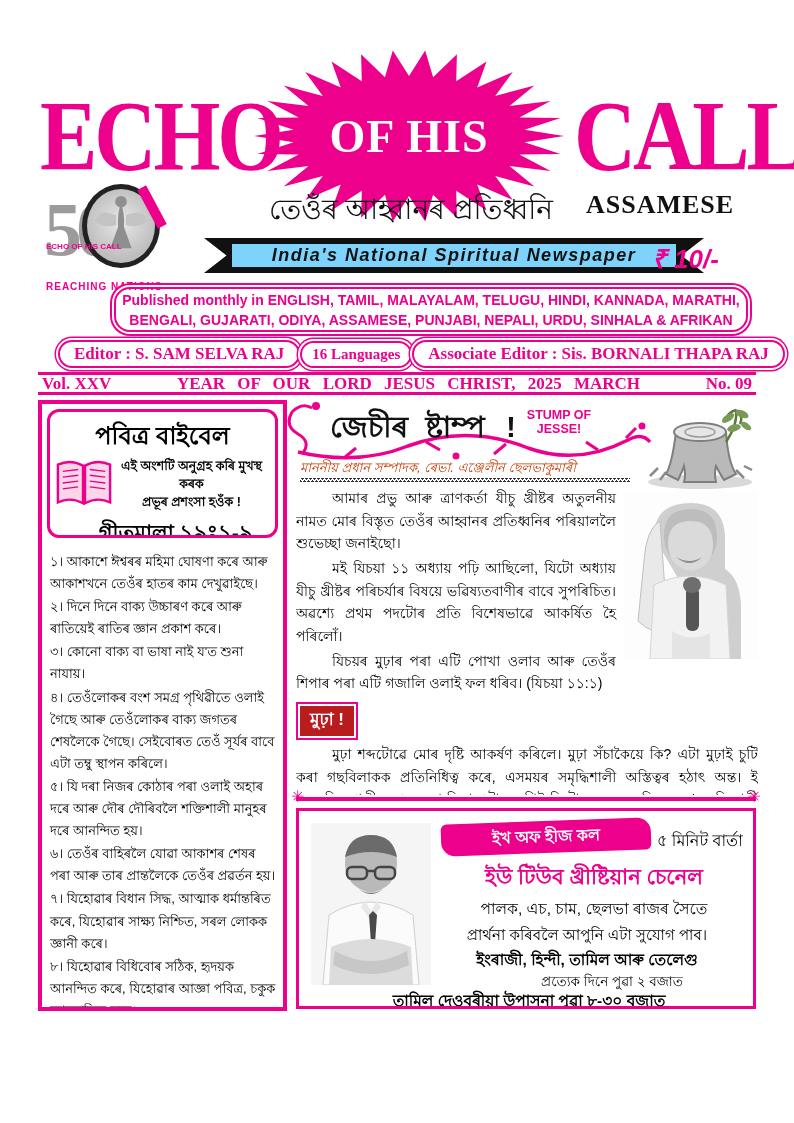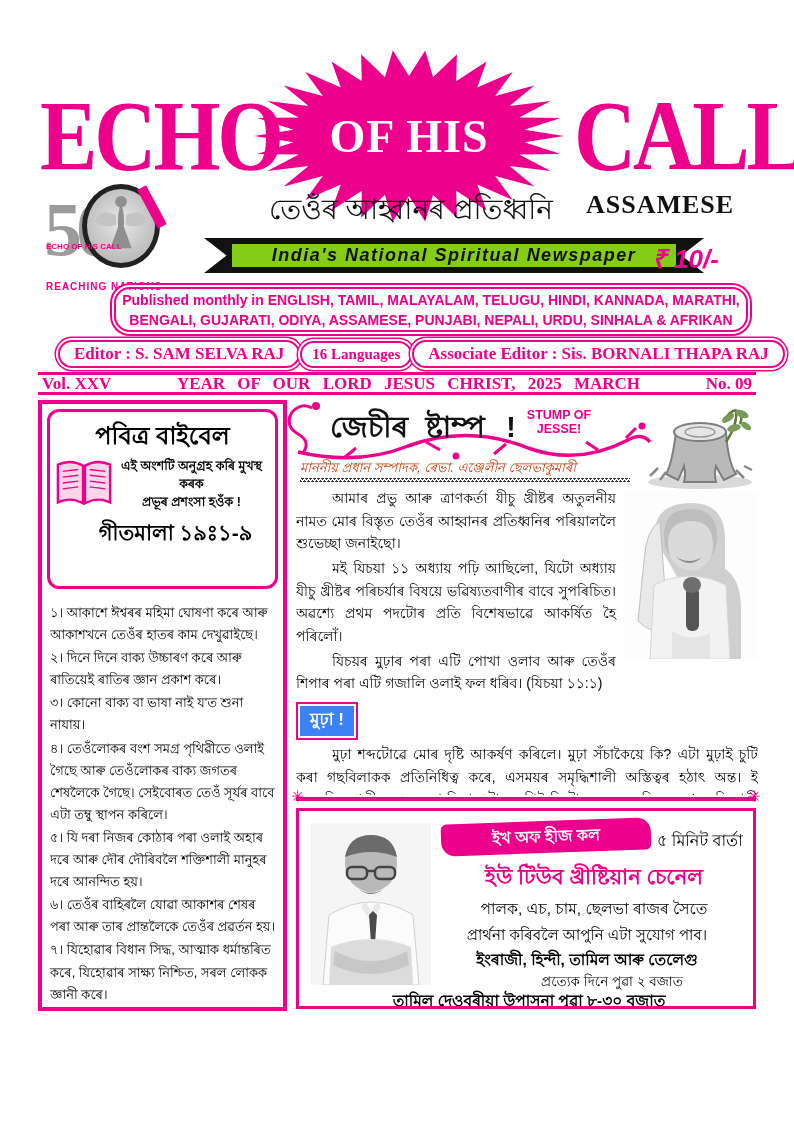--- a/index.html
+++ b/index.html
@@ -27,21 +27,21 @@
                    font-size:76px; line-height:86px; color:#9b9b9b; letter-spacing:-6px; }
   .logo50 .ring { position:absolute; left:38px; top:0px; width:78px; height:84px; border:5px solid #222; border-radius:50%;
                   background:radial-gradient(circle at 50% 45%, #e8e8e8 0%, #bdbdbd 70%); overflow:hidden; }
   .logo50 .band { position:absolute; left:86px; top:18px; width:44px; height:10px; background:#EC008C; transform:rotate(62deg); }
   .logo50 .logotext { position:absolute; left:2px; top:58px; font-size:8px; font-weight:bold; color:#EC008C; line-height:9px; letter-spacing:0; }
   .reaching { position:absolute; left:46px; top:281px; font-size:10px; font-weight:bold; color:#EC008C; letter-spacing:1px; }
 
   
   .ribbon-black { position:absolute; left:204px; top:238px; width:500px; height:35px; background:#111;
                   clip-path:polygon(0 0,100% 0,95.5% 50%,100% 100%,0 100%,4.5% 50%); }
-  .ribbon-inner { position:absolute; left:230px; top:242px; width:448px; height:27px; background:#84cc16; border:2px solid #111;
+  .ribbon-inner { position:absolute; left:230px; top:242px; width:448px; height:27px; background:#7dd3fc; border:2px solid #111;
                   display:flex; align-items:center; justify-content:center; font-style:italic; font-weight:bold;
                   font-size:18px; letter-spacing:1.5px; color:#111; white-space:nowrap; }
   .price { position:absolute; left:652px; top:240px; font-weight:bold; font-style:italic; font-size:26px; color:#EC008C; }
 
   
   .published { position:absolute; left:114px; top:287px; width:634px; height:45px; border:2px solid #EC008C;
                border-radius:16px; box-shadow:0 0 0 2px #fff, 0 0 0 4px #EC008C; display:flex; flex-direction:column;
                align-items:center; justify-content:center; color:#EC008C; font-weight:bold; font-size:14px; line-height:20px;
                text-align:center; white-space:nowrap; overflow:hidden; }
 
@@ -53,21 +53,21 @@
   .pill.small { font-size:15px; padding:3px 10px; }
 
   
   .volbar { position:absolute; left:38px; top:372px; width:718px; height:23px; border-top:3px solid #EC008C; border-bottom:3px solid #EC008C;
             display:flex; align-items:center; justify-content:space-between; padding:0 4px;
             font-family:"Liberation Serif", serif; font-weight:bold; font-size:17px; color:#EC008C;gap:24px; }
   .volbar .mid { word-spacing:8px; }
 
   
   .sidebar { position:absolute; left:38px; top:400px; width:249px; height:611px; border:4px solid #EC008C; background:#fff; overflow:hidden; }
-  .sb-head { position:relative; margin:5px; height:180px; border:3px solid #EC008C; border-radius:12px; padding:5px 4px; overflow:hidden; }
+  .sb-head { position:relative; margin:5px; height:129px; border:3px solid #EC008C; border-radius:12px; padding:5px 4px; overflow:hidden; }
   .sb-book { position:absolute; left:5px; top:44px; width:58px; height:54px; }
   .sb-title { text-align:center; font-weight:bold; font-size:24px; color:#000; }
   .sb-line { margin-left:58px; text-align:center; font-weight:bold; font-size:12.5px; line-height:1.45; color:#000; }
   .sb-ref { text-align:center; font-weight:bold; font-size:21px; color:#000; margin-top:6px; padding-left:26px; }
   .verses { padding:8px 6px 0 8px; font-size:13px; line-height:1.7; color:#000; }
   .verse { margin-bottom:1px; }
 
   
   .title-area { position:absolute; left:294px; top:398px; width:466px; height:62px; }
   .vine { position:absolute; left:-8px; top:-4px; width:370px; height:66px; }
@@ -79,21 +79,21 @@
   .zigzag { position:absolute; left:300px; top:478px; width:330px; height:4px;
             background:
               linear-gradient(135deg,#333 25%,transparent 25%) -2px 0/4px 4px,
               linear-gradient(225deg,#333 25%,transparent 25%) -2px 0/4px 4px,
               linear-gradient(315deg,#333 25%,transparent 25%) 0 0/4px 4px,
               linear-gradient(45deg,#333 25%,transparent 25%) 0 0/4px 4px; }
   .body-col { position:absolute; left:296px; top:487px; width:462px; height:308px; color:#000; overflow:hidden; }
   .photo-spacer { float:right; width:134px; height:168px; margin:4px 0 6px 8px; }
   .photo-spacer svg { width:100%; height:100%; }
   .body-col p { font-size:14px; line-height:1.62; text-indent:36px; margin-bottom:2px; text-align:justify; }
-  .highlight { display:inline-block; margin:5px 0 3px; background:#3b82f6; color:#fff; font-weight:bold; font-size:17px;
+  .highlight { display:inline-block; margin:5px 0 3px; background:#b91c1c; color:#fff; font-weight:bold; font-size:17px;
                padding:2px 12px 4px; box-shadow:inset 0 0 0 2px #fff; border:2px solid #EC008C; }
   .divider { position:absolute; left:296px; top:797px; width:460px; height:4px; background:#EC008C; }
   .divider .star { position:absolute; top:-8px; font-size:16px; color:#EC008C; line-height:1; }
   .divider .star.l { left:-5px; } .divider .star.r { right:-5px; }
 
   
   .promo { position:absolute; left:296px; top:808px; width:460px; height:201px; border:3px solid #EC008C; background:#fff; overflow:hidden; }
   .promo-photo { position:absolute; left:12px; top:12px; width:120px; height:162px; }
   .promo-ribbon { position:absolute; left:142px; top:10px; width:210px; height:32px; background:#EC008C;
                   border-radius:6px 14px 6px 14px; transform:rotate(-2deg); color:#fff; font-weight:bold; font-size:16px;

